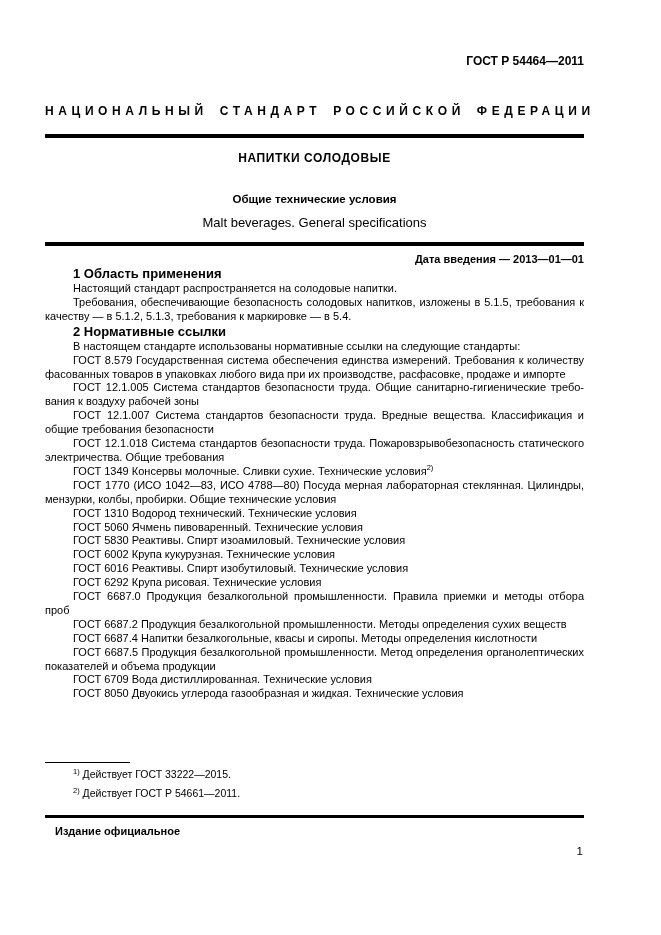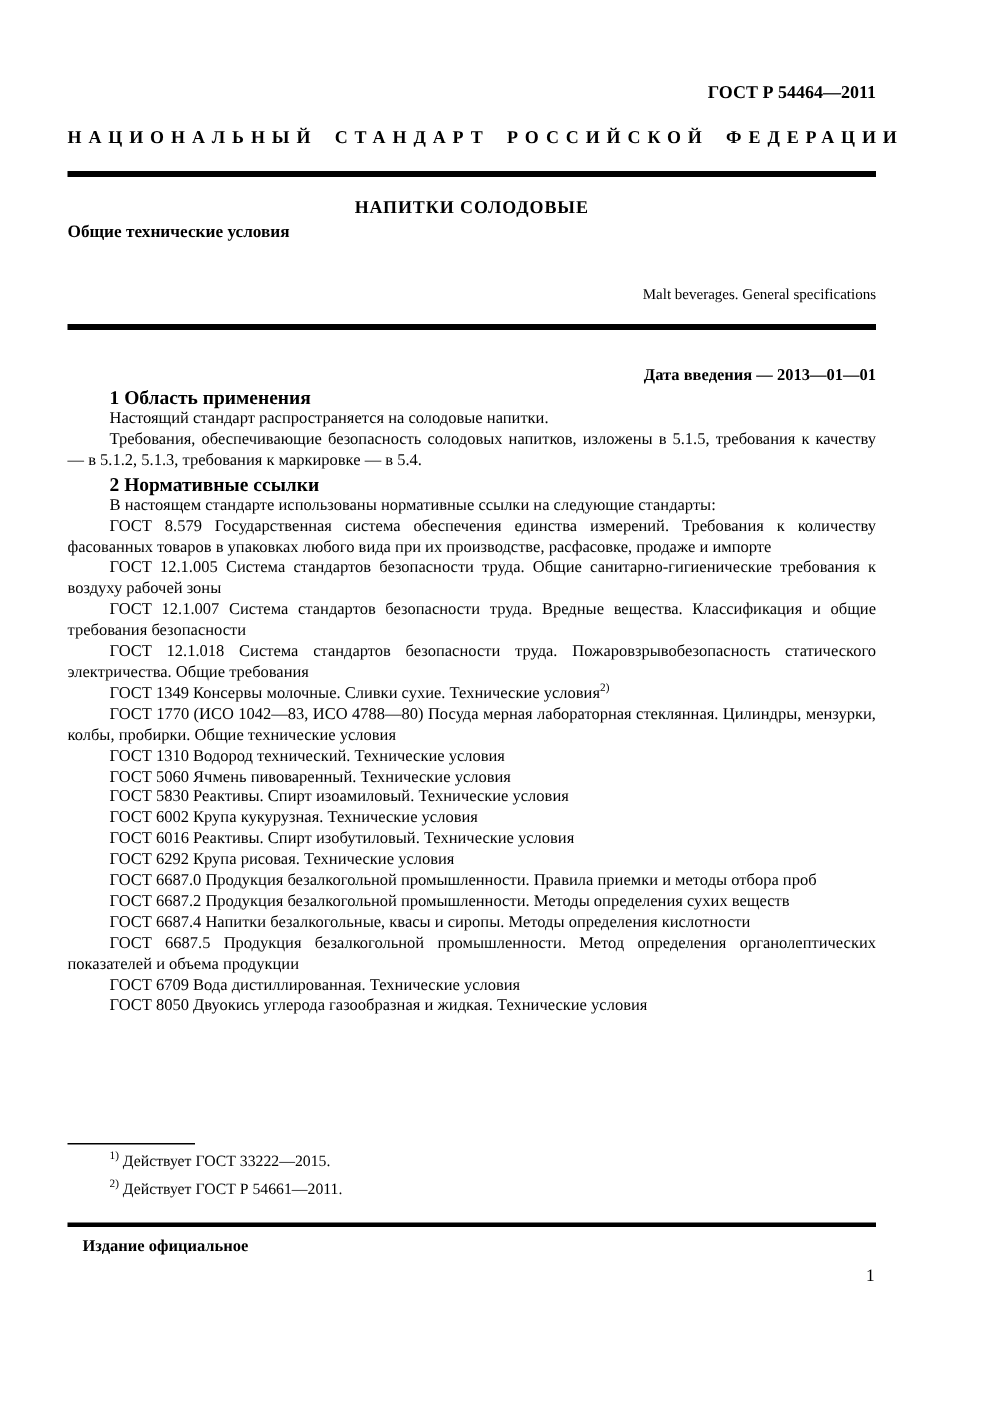--- a/index.html
+++ b/index.html
@@ -14,31 +14,30 @@
     overflow: hidden;
     color: #000000;
     font-family: "Liberation Sans", "DejaVu Sans", sans-serif;
     -webkit-font-smoothing: antialiased;
   }
   .page {
     position: absolute;
     inset: 0;
     padding: 0 77px 16px 45px;
     box-sizing: border-box;
-    font-family: Liberation Serif, serif;
   }
   .doc-number {
     margin-top: 54px;
     text-align: right;
     font-weight: bold;
     font-size: 12px;
     line-height: 14px;
   }
   .banner {
-    margin-top: 16px;
+    margin-top: 36px;
     font-weight: bold;
     font-size: 12px;
     line-height: 14px;
     letter-spacing: 4.6px;
     word-spacing: 4px;
     white-space: nowrap;
     text-align: right;
   }
   .rule-thick {
     height: 4px;
@@ -50,34 +49,34 @@
   .rule-2 { margin-top: 13px; }
   .title-ru {
     margin-top: 13px;
     text-align: center;
     font-weight: bold;
     font-size: 12px;
     line-height: 14px;
     letter-spacing: 0.6px;
   }
   .subtitle-ru {
-    margin-top: 4px;
-    text-align: left;
+    margin-top: 28px;
+    text-align: center;
     font-weight: bold;
     font-size: 11.5px;
     line-height: 13px;
   }
   .title-en {
-    margin-top: 28px;
-    text-align: right;
-    font-size: 10px;
+    margin-top: 10px;
+    text-align: center;
+    font-size: 13px;
     line-height: 13px;
   }
   .intro-date {
-    margin-top: 24px;
+    margin-top: 7px;
     text-align: right;
     font-weight: bold;
     font-size: 11px;
     line-height: 13px;
   }
   h2.section-heading {
     margin: 0;
     text-indent: 28px;
     font-size: 13px;
     font-weight: bold;

